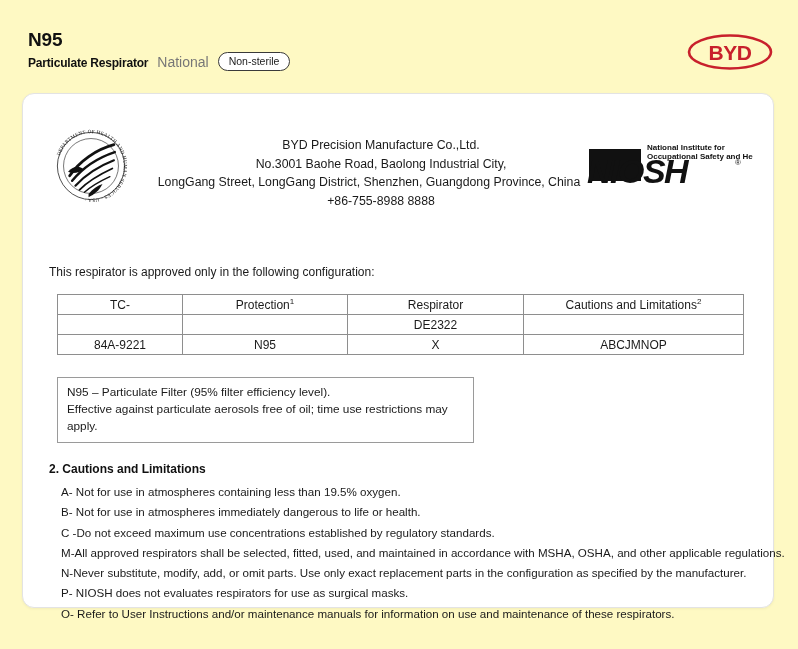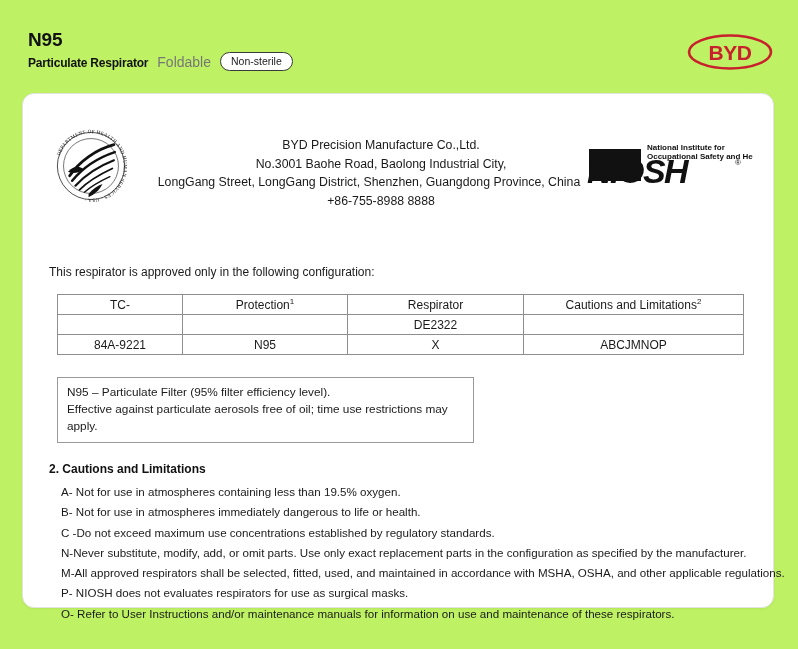--- a/index.html
+++ b/index.html
@@ -8,21 +8,21 @@
     height: 649px;
     background: #ffffff;
     font-family: "Liberation Sans", sans-serif;
     color: #1a1a1a;
     overflow: hidden;
   }
   .page {
     position: relative;
     width: 798px;
     height: 649px;
-    background: #bef264;
+    background: #fef9c3;
   }
 
   
   .header {
     position: absolute;
     left: 0; top: 0;
     width: 798px;
     height: 88px;
   }
   .header-title-block {
@@ -208,21 +208,21 @@
 <body>
 
 <div class="page">
 
   <div class="header">
 
     <div class="header-title-block">
       <div class="title-main">N95</div>
       <div class="title-row">
         <span class="title-sub">Particulate Respirator</span>
-        <span class="title-variant">Foldable</span>
+        <span class="title-variant">National</span>
         <span class="badge-pill">Non-sterile</span>
       </div>
     </div>
 
     <div class="byd-logo">
       <svg viewBox="0 0 88 38" width="88" height="38" aria-hidden="true">
         <ellipse cx="44" cy="19" rx="41" ry="16.5" fill="none" stroke="#c8202c" stroke-width="2.6"></ellipse>
         <text x="44" y="26.5" text-anchor="middle" font-family="'Liberation Sans', sans-serif" font-size="21" font-weight="bold" fill="#c8202c" letter-spacing="-0.5">BYD</text>
       </svg>
     </div>
@@ -315,22 +315,22 @@
           <div>Effective against particulate aerosols free of oil; time use restrictions may apply.</div>
         </div>
       </div>
 
       <div class="sec2">
         <div class="sec-head">2. Cautions and Limitations</div>
         <ul class="caution-list">
           <li>A- Not for use in atmospheres containing less than 19.5% oxygen.</li>
           <li>B- Not for use in atmospheres immediately dangerous to life or health.</li>
           <li>C -Do not exceed maximum use concentrations established by regulatory standards.</li>
+          <li>M-All approved respirators shall be selected, fitted, used, and maintained in accordance with MSHA, OSHA, and other applicable regulations.</li>
           <li>N-Never substitute, modify, add, or omit parts. Use only exact replacement parts in the configuration as specified by the manufacturer.</li>
-          <li>M-All approved respirators shall be selected, fitted, used, and maintained in accordance with MSHA, OSHA, and other applicable regulations.</li>
           <li>P- NIOSH does not evaluates respirators for use as surgical masks.</li>
           <li>O- Refer to User Instructions and/or maintenance manuals for information on use and maintenance of these respirators.</li>
         </ul>
       </div>
 
     </div>
   </div>
 </div>
 
 </body></html>

